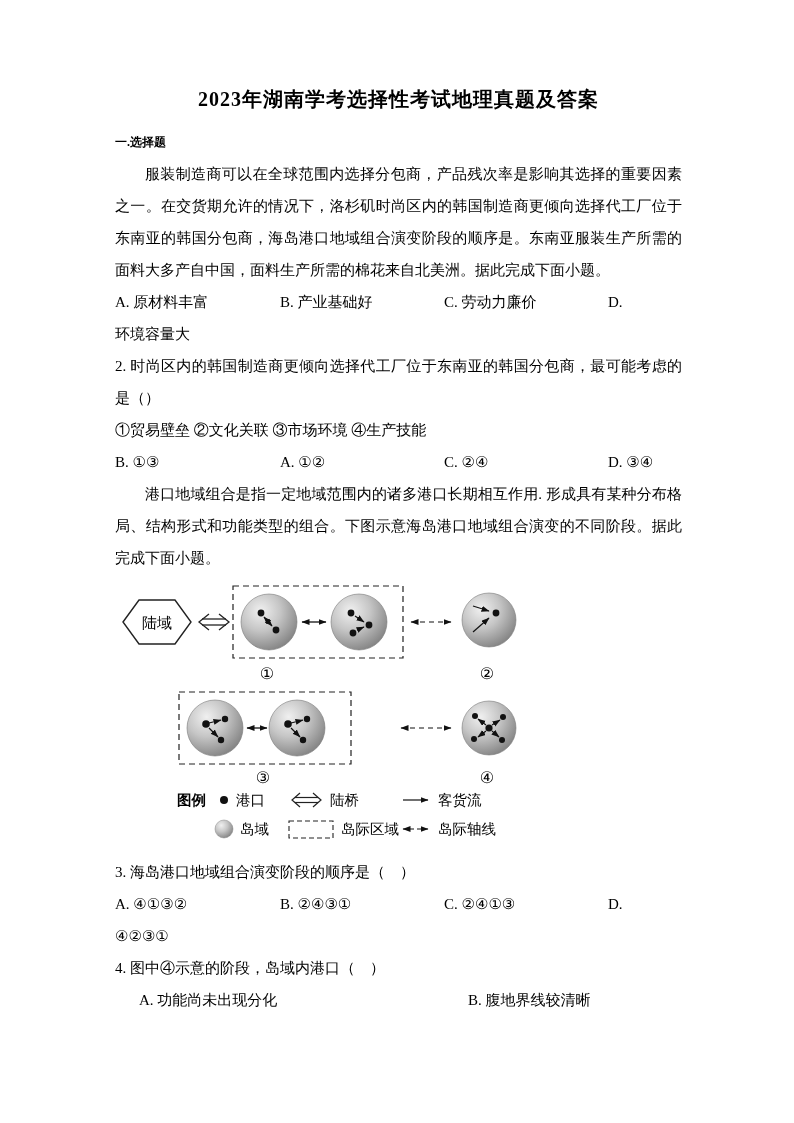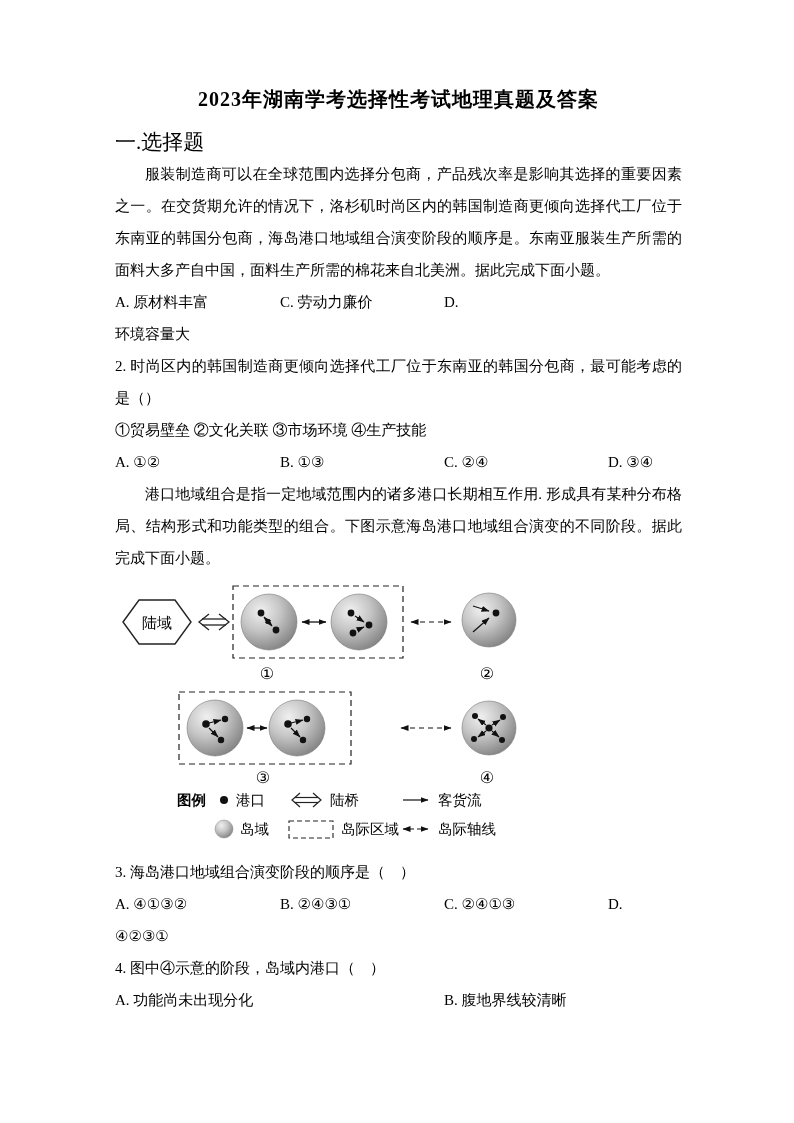--- a/index.html
+++ b/index.html
@@ -18,63 +18,65 @@
   }
   .title {
     text-align: center;
     font-size: 20px;
     font-weight: bold;
     letter-spacing: 1px;
     line-height: 30px;
     margin-bottom: 12px;
   }
   .section-heading {
-    font-weight: normal;
-    font-size: 21px;
+    font-weight: bold;
+    font-size: 12px;
     line-height: 32px;
   }
   .para { line-height: 32px; text-align: justify; }
   .indent { text-indent: 2em; }
   .line { line-height: 32px; }
   .opts4 {
     display: grid;
     grid-template-columns: 165px 164px 164px auto;
     line-height: 32px;
   }
   .opts2 {
     display: grid;
     grid-template-columns: 329px auto;
     line-height: 32px;
+    margin-left: 24px;
   }
   .figure { margin: 6px 0 4px 2px; }
   svg text { font-family: "Liberation Serif", "DejaVu Serif", serif; fill: #000; }
 </style>
 </head>
 <body>
 
 <div class="page">
 
   <h1 class="title">2023年湖南学考选择性考试地理真题及答案</h1>
 
   <div class="section-heading">一.选择题</div>
 
   <p class="para indent">服装制造商可以在全球范围内选择分包商，产品残次率是影响其选择的重要因素之一。在交货期允许的情况下，洛杉矶时尚区内的韩国制造商更倾向选择代工厂位于东南亚的韩国分包商，海岛港口地域组合演变阶段的顺序是。东南亚服装生产所需的面料大多产自中国，面料生产所需的棉花来自北美洲。据此完成下面小题。</p>
 
   <div class="opts4">
     <span>A. 原材料丰富</span>
+    <span>B. 产业基础好</span>
     <span>C. 劳动力廉价</span>
     <span>D.</span>
   </div>
   <div class="line">环境容量大</div>
 
   <div class="para">2. 时尚区内的韩国制造商更倾向选择代工厂位于东南亚的韩国分包商，最可能考虑的是（）</div>
   <div class="line">①贸易壁垒 ②文化关联 ③市场环境 ④生产技能</div>
   <div class="opts4">
+    <span>B. ①③</span>
     <span>A. ①②</span>
-    <span>B. ①③</span>
     <span>C. ②④</span>
     <span>D. ③④</span>
   </div>
 
   <p class="para indent">港口地域组合是指一定地域范围内的诸多港口长期相互作用. 形成具有某种分布格局、结构形式和功能类型的组合。下图示意海岛港口地域组合演变的不同阶段。据此完成下面小题。</p>
 
   <div class="figure">
     <svg width="480" height="268" viewBox="0 0 480 268">
       <defs>
         <radialGradient id="sg" cx="35%" cy="30%" r="78%">

